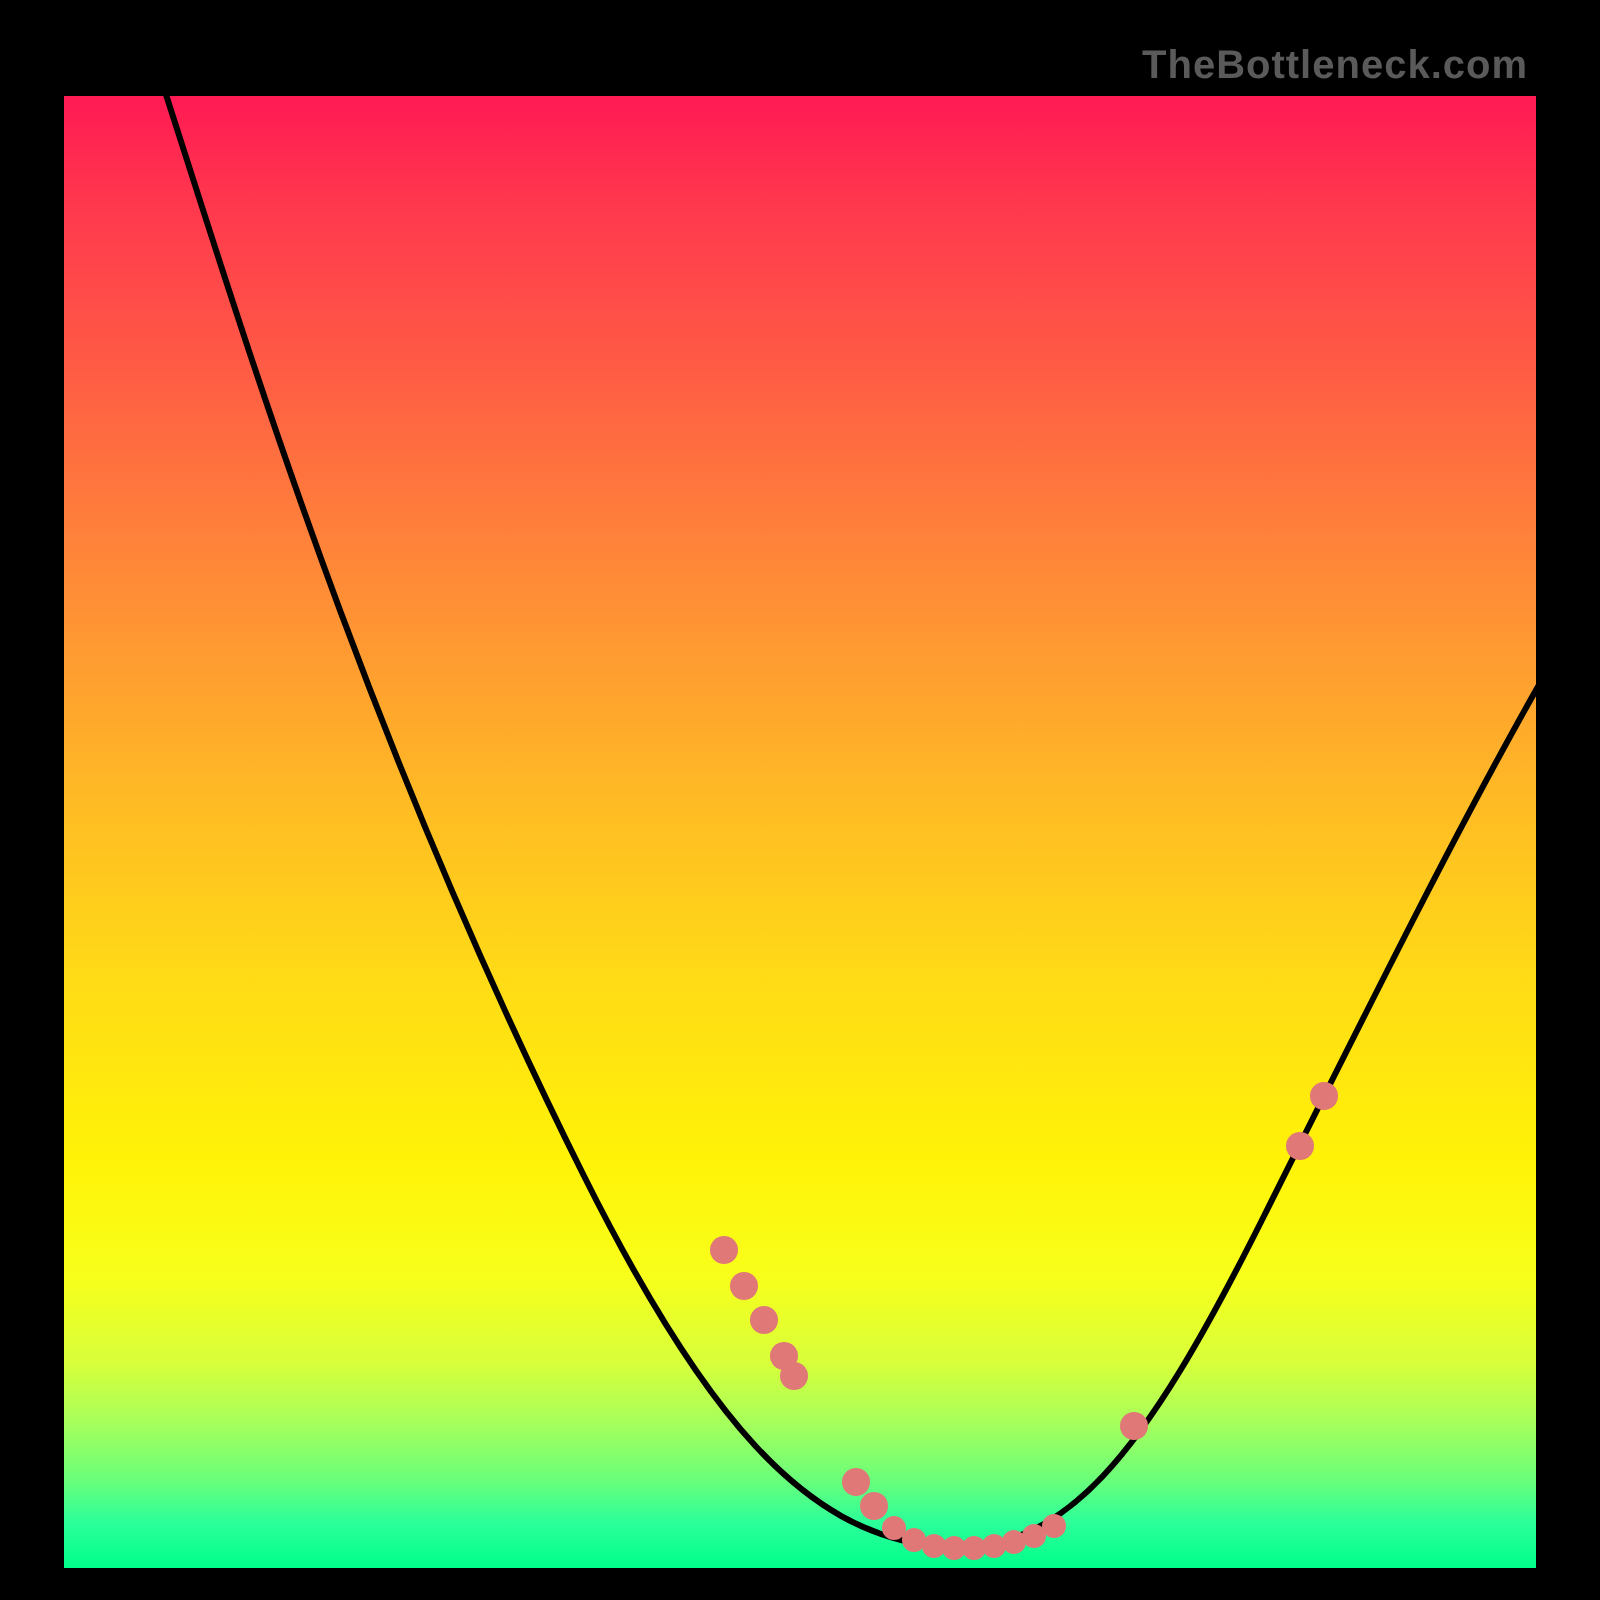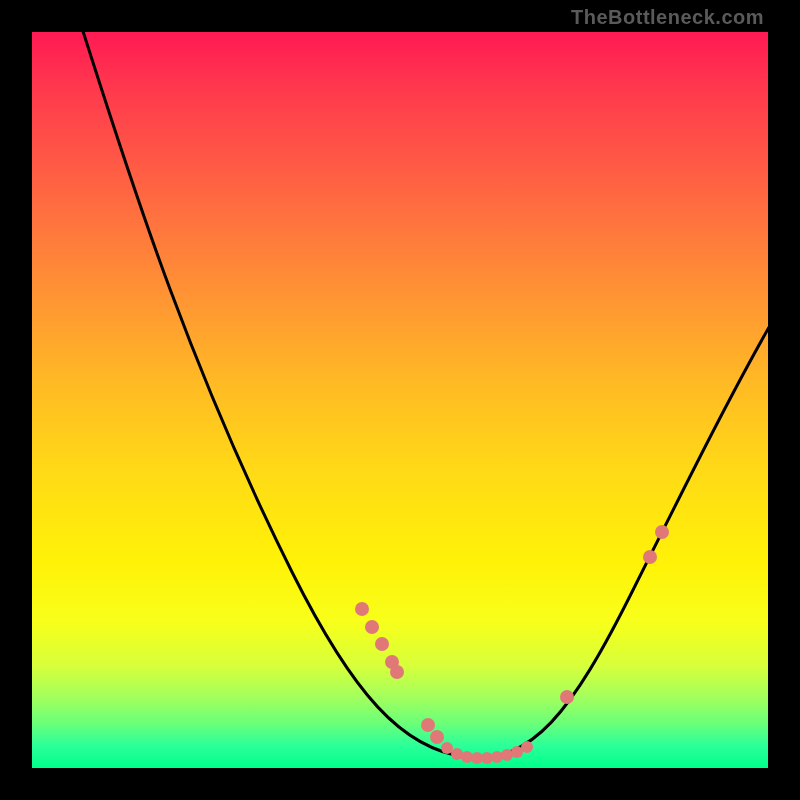--- a/index.html
+++ b/index.html
@@ -6,21 +6,21 @@
     margin: 0;
     padding: 0;
     width: 800px;
     height: 800px;
     background: #000;
     font-family: Arial, Helvetica, sans-serif;
     overflow: hidden;
   }
   .frame {
     position: absolute;
-    top: 0;
+    top: 16px;
     left: 0;
     width: 800px;
     height: 712px;
     background: #000;
   }
   .plot-area {
     position: absolute;
     top: 32px;
     left: 32px;
     width: 736px;

